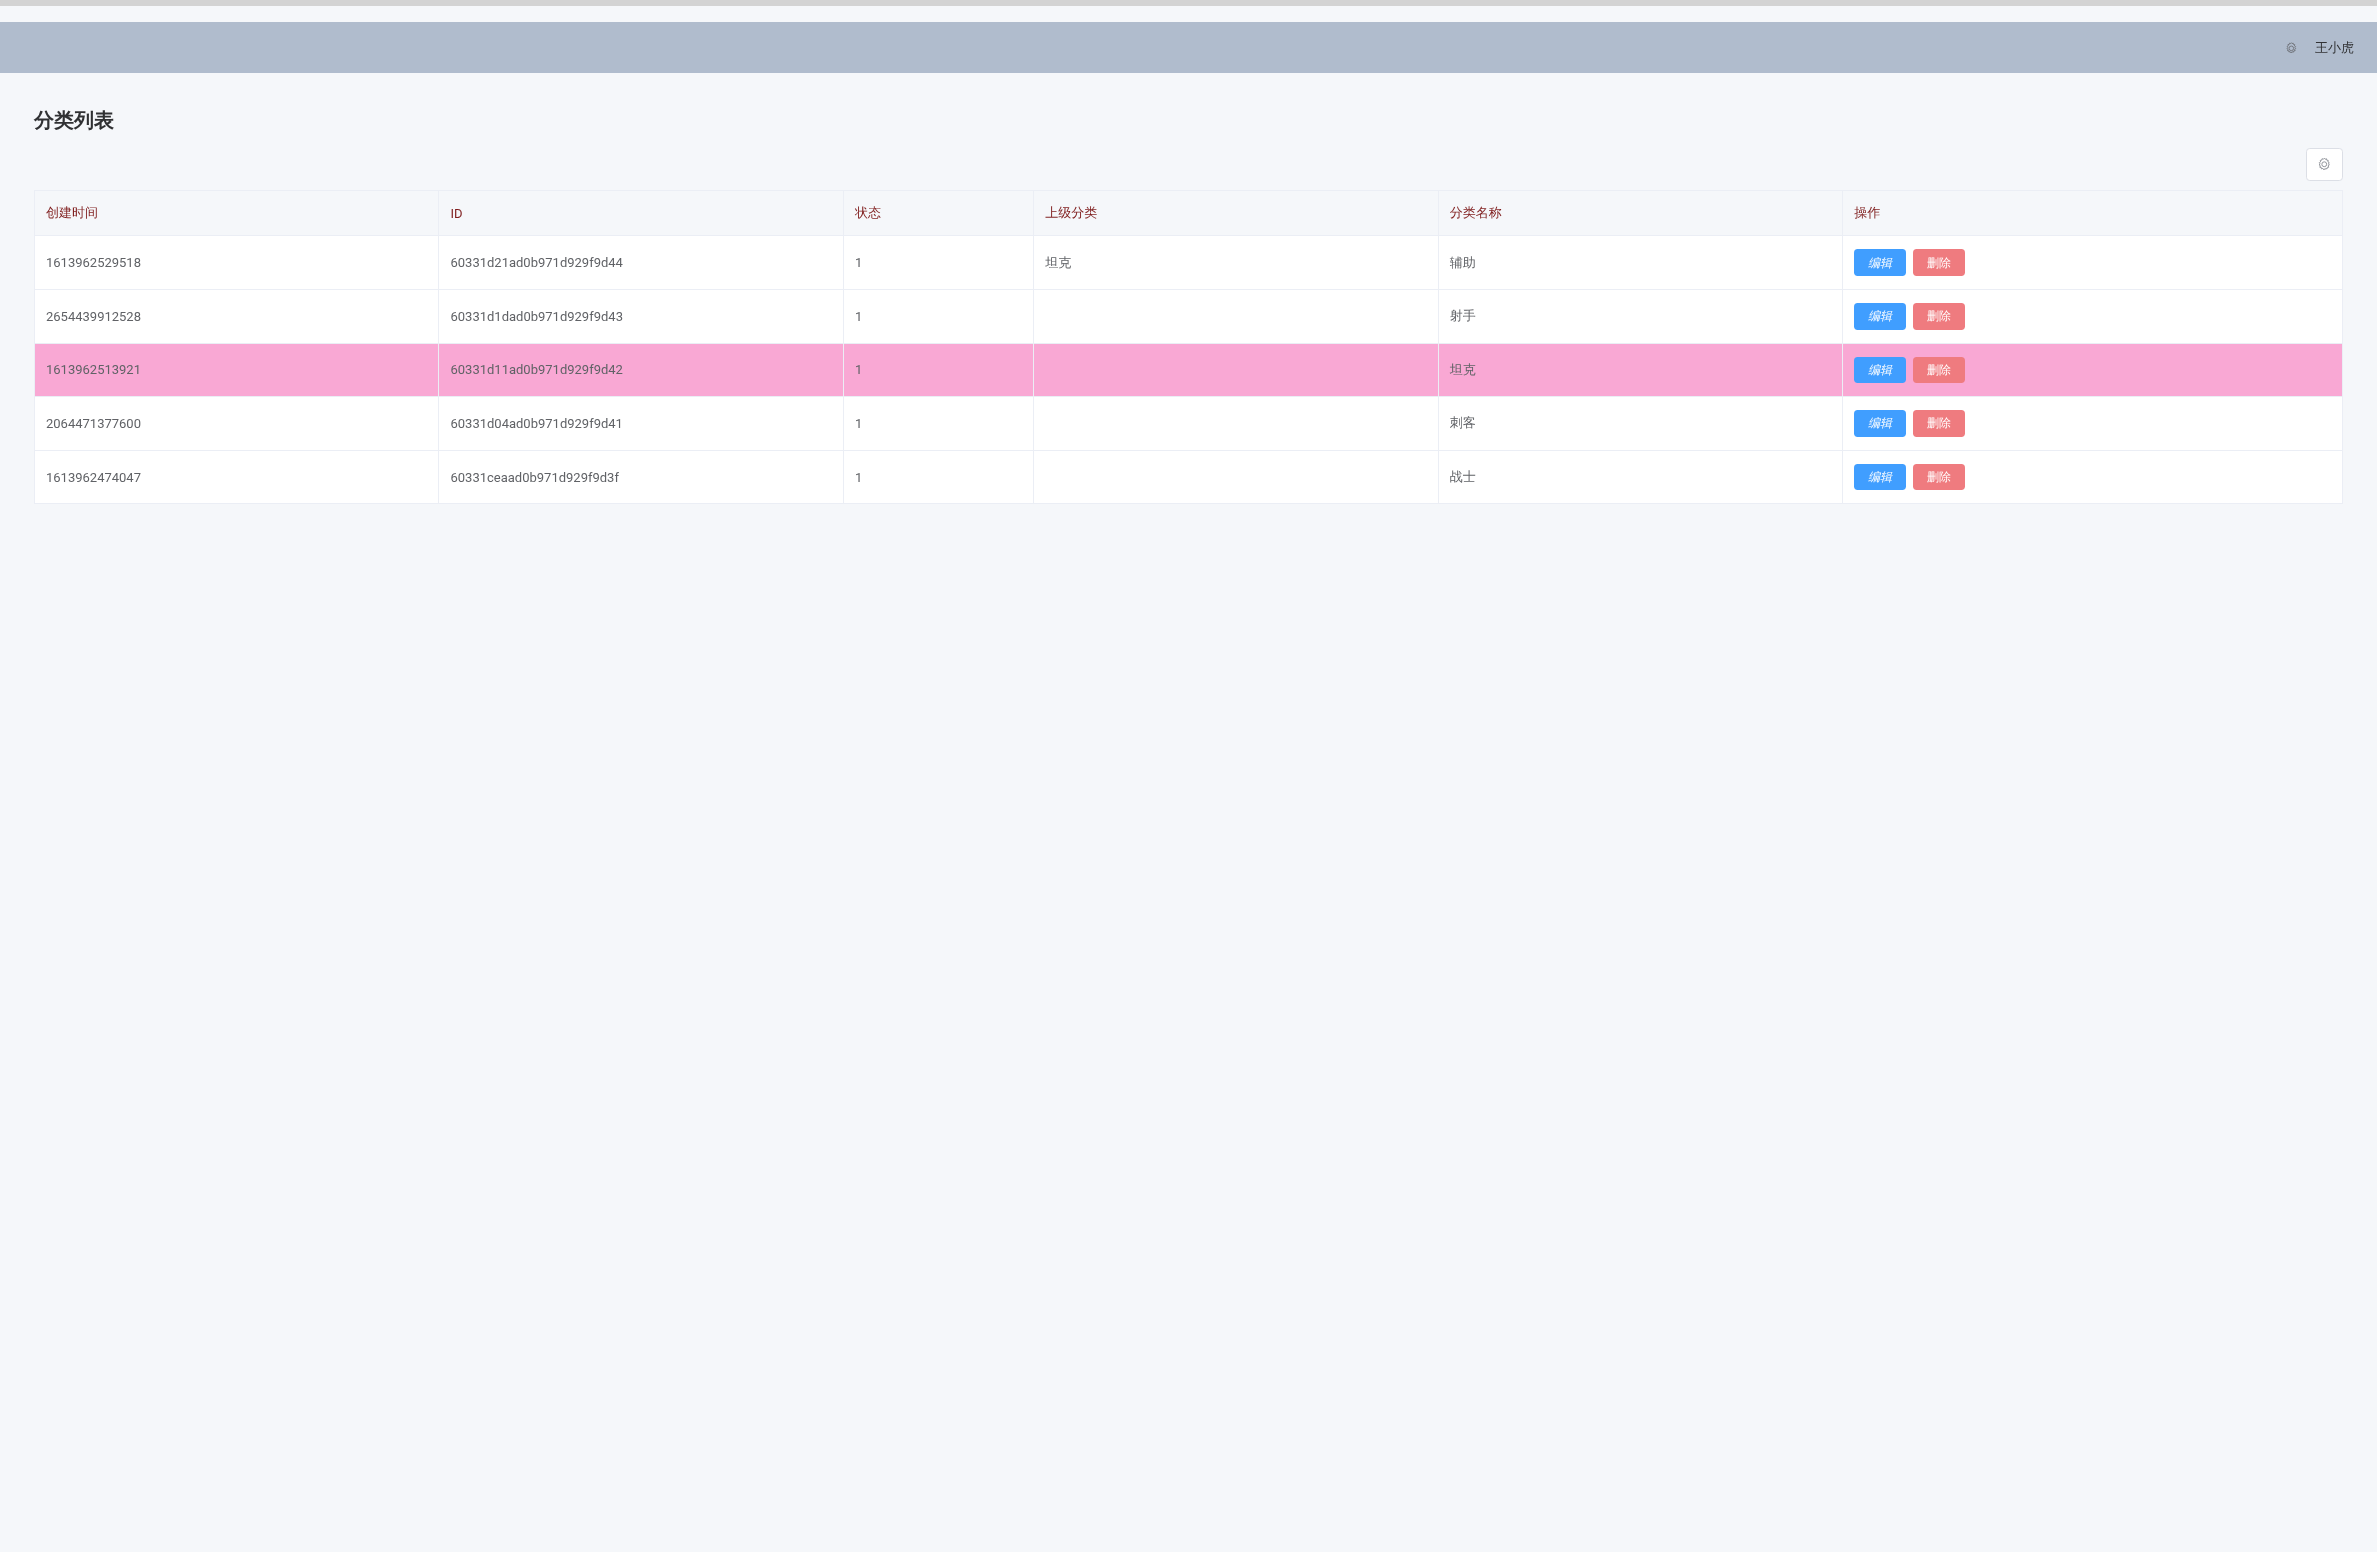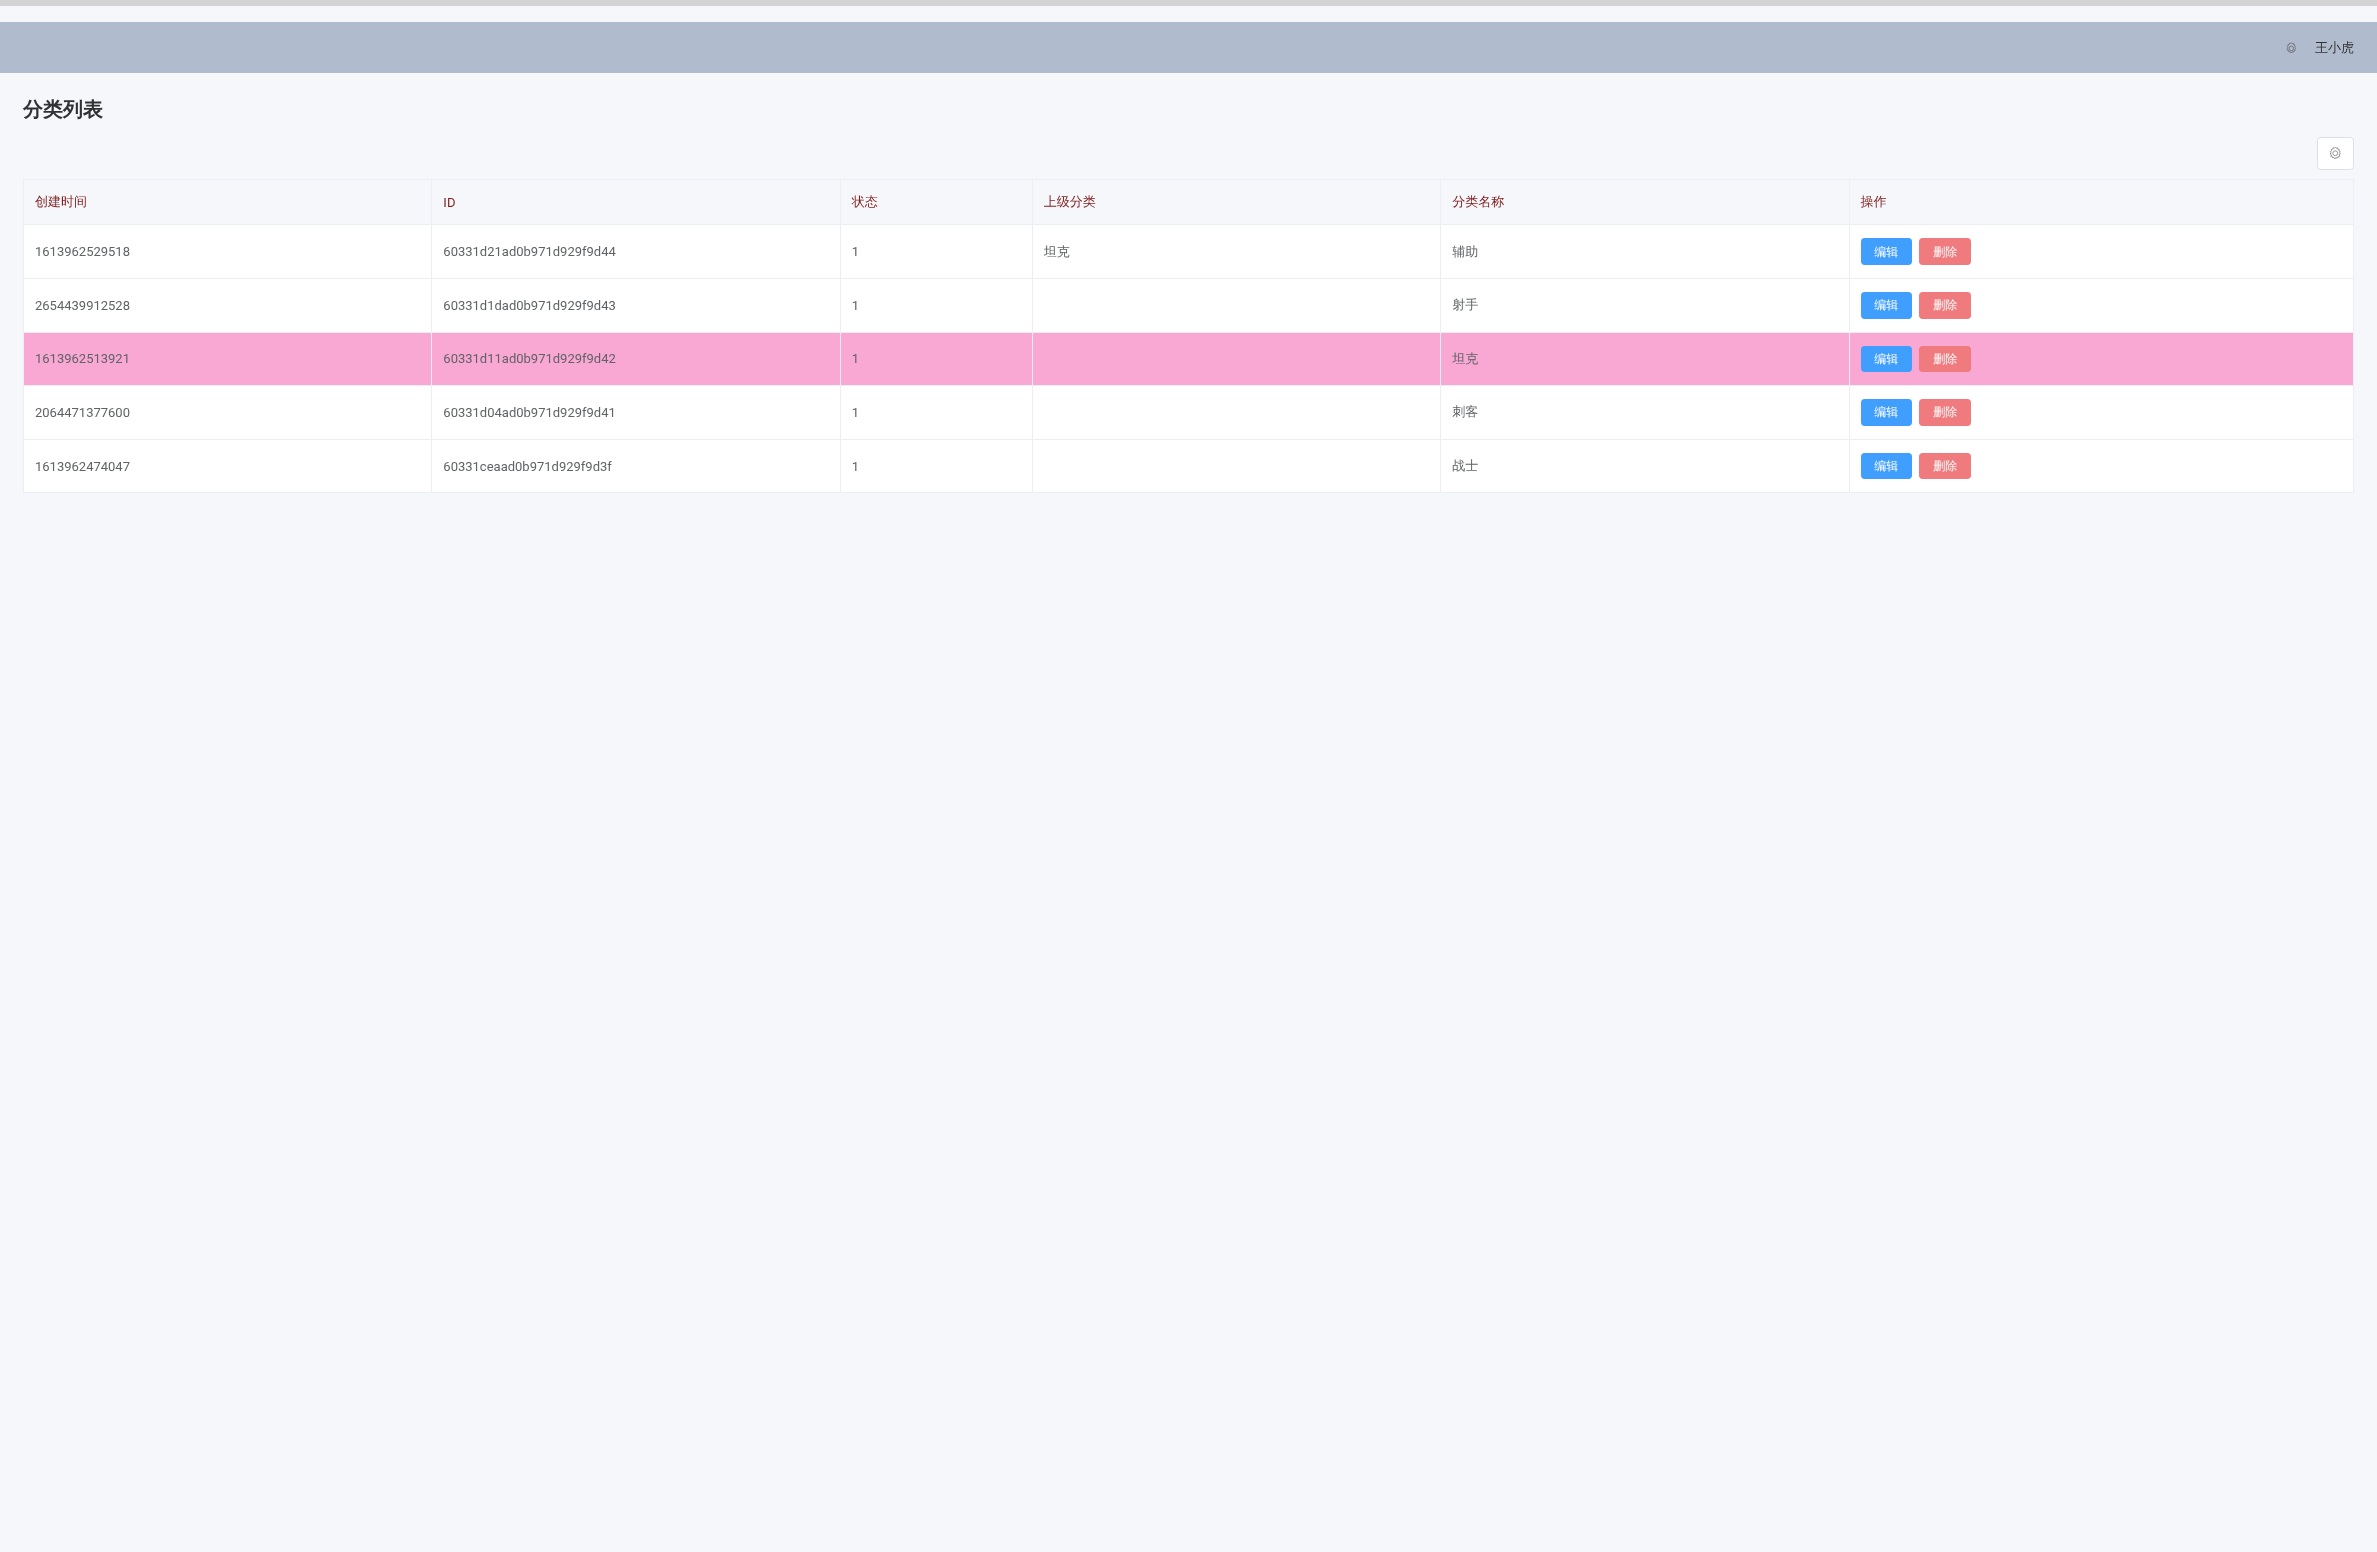--- a/index.html
+++ b/index.html
@@ -33,21 +33,21 @@
       height: 14.7px;
       display: flex;
       align-items: center;
       cursor: pointer;
     }
     .header-bar .username {
       color: #303133;
       font-size: 13px;
     }
     .page-content {
-      padding: 23px;
+      padding: 34px;
     }
     .page-title {
       font-size: 20px;
       font-weight: 700;
       color: #303133;
       margin-bottom: 13.8px;
     }
     .toolbar {
       display: flex;
       justify-content: flex-end;
@@ -110,20 +110,21 @@
       cursor: pointer;
       color: #fff;
       text-align: center;
       line-height: 1;
     }
     .btn + .btn {
       margin-left: 7.3px;
     }
     .btn-primary {
       background: #409eff;
+      font-style: italic;
     }
     .btn-danger {
       background: #ef7b7f;
       text-align: right;
     }
     .wrapper {
       position: relative;
     }
   </style>
 </head>

